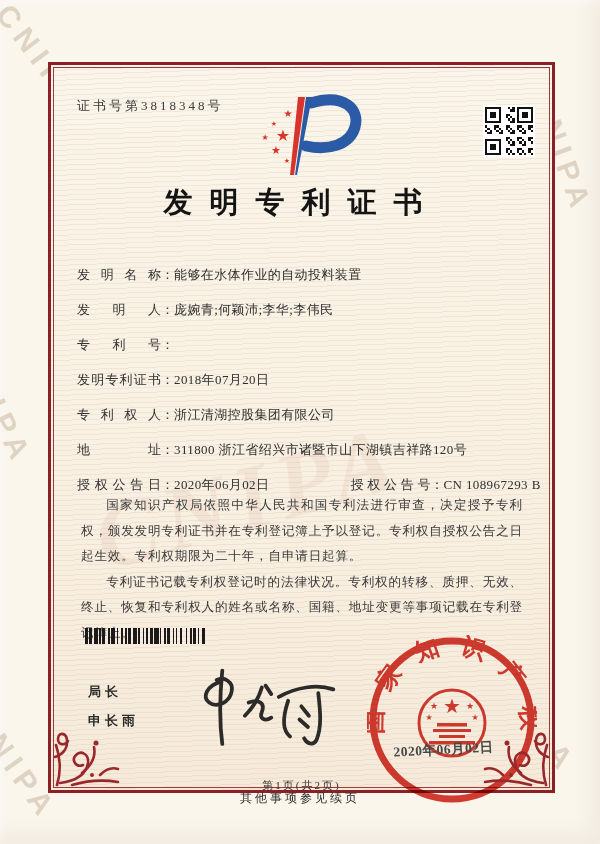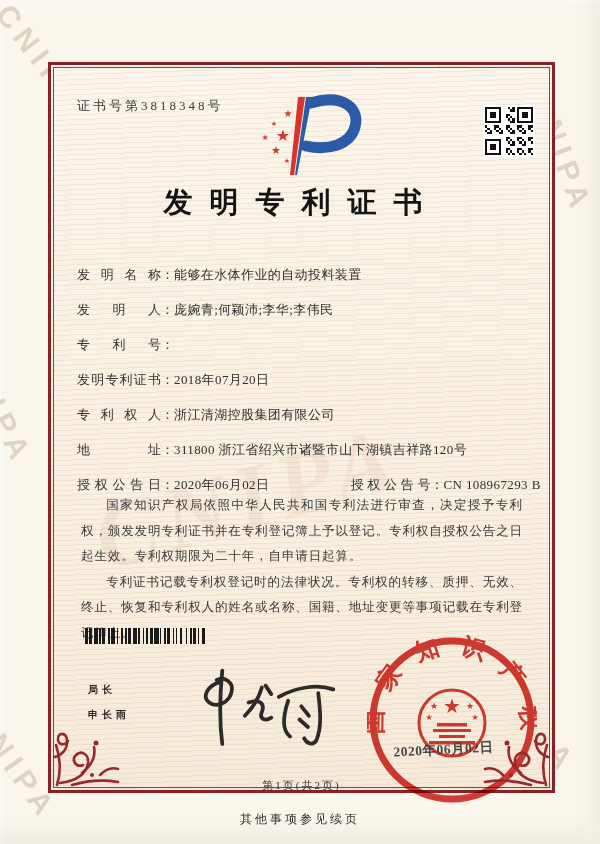--- a/index.html
+++ b/index.html
@@ -79,21 +79,21 @@
   .barcode{
     position:absolute; left:34px; top:563px; height:16px;
     display:flex; align-items:stretch;
   }
   .barcode .b{background:#1a1a1a; flex:none;}
   .barcode .g{flex:none;}
 
   .officer{
     position:absolute; left:37px; top:618px;
     font-family:Liberation Serif, serif;
-    font-size:10px; font-weight:600; color:#2a2a2a; letter-spacing:4px;
+    font-size:13px; font-weight:600; color:#2a2a2a; letter-spacing:4px;
   }
   .officer div{margin-bottom:11px;}
 
   .sig{position:absolute; left:128px; top:596px; width:160px; height:85px;}
 
   .seal{
     position:absolute; left:316px; top:570px; width:170px; height:170px;
     mix-blend-mode:multiply; opacity:0.95;
   }
   .seal-date{
@@ -106,21 +106,21 @@
   .pagenum{
     position:absolute; left:0; top:713px; width:100%;
     text-align:center; font-size:11px; letter-spacing:2px; color:#333;
   }
 
   .flourish{position:absolute; width:72px; height:72px; bottom:1px; pointer-events:none;}
   .flourish.bl{left:1px;}
   .flourish.br{right:1px; transform:scaleX(-1);}
 
   .note{
-    position:absolute; left:0; top:811px; width:100%;
+    position:absolute; left:0; top:790px; width:100%;
     text-align:center; font-size:12px; letter-spacing:3px; color:#2e2e2e;
   }
 </style>
 </head>
 <body>
 
 <div class="page">
 
   <span class="wm wm1">CNIPA</span>
   <span class="wm wm2">CNIPA</span>

